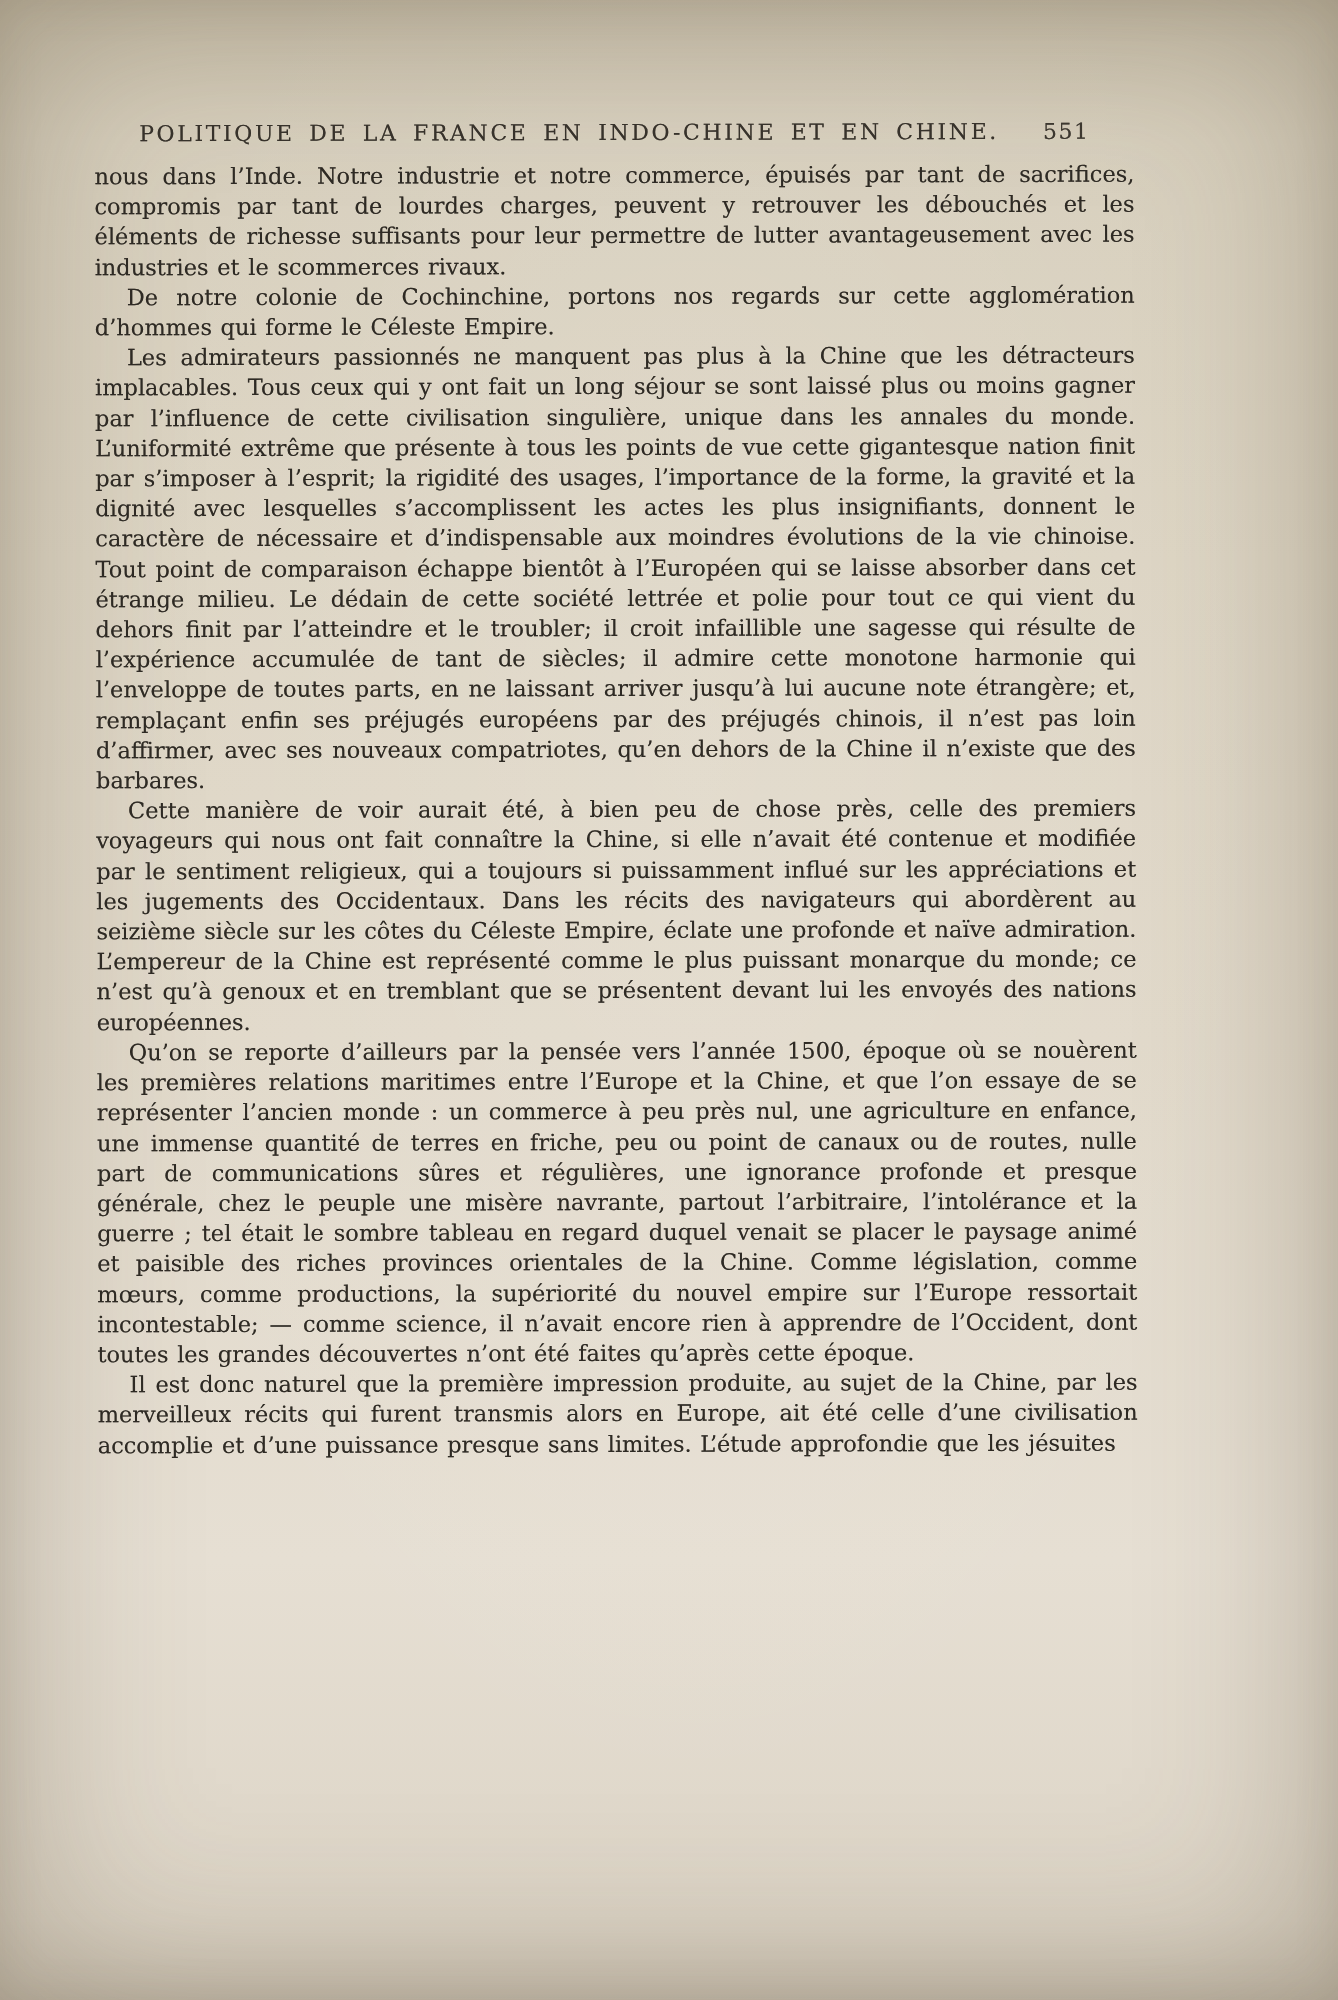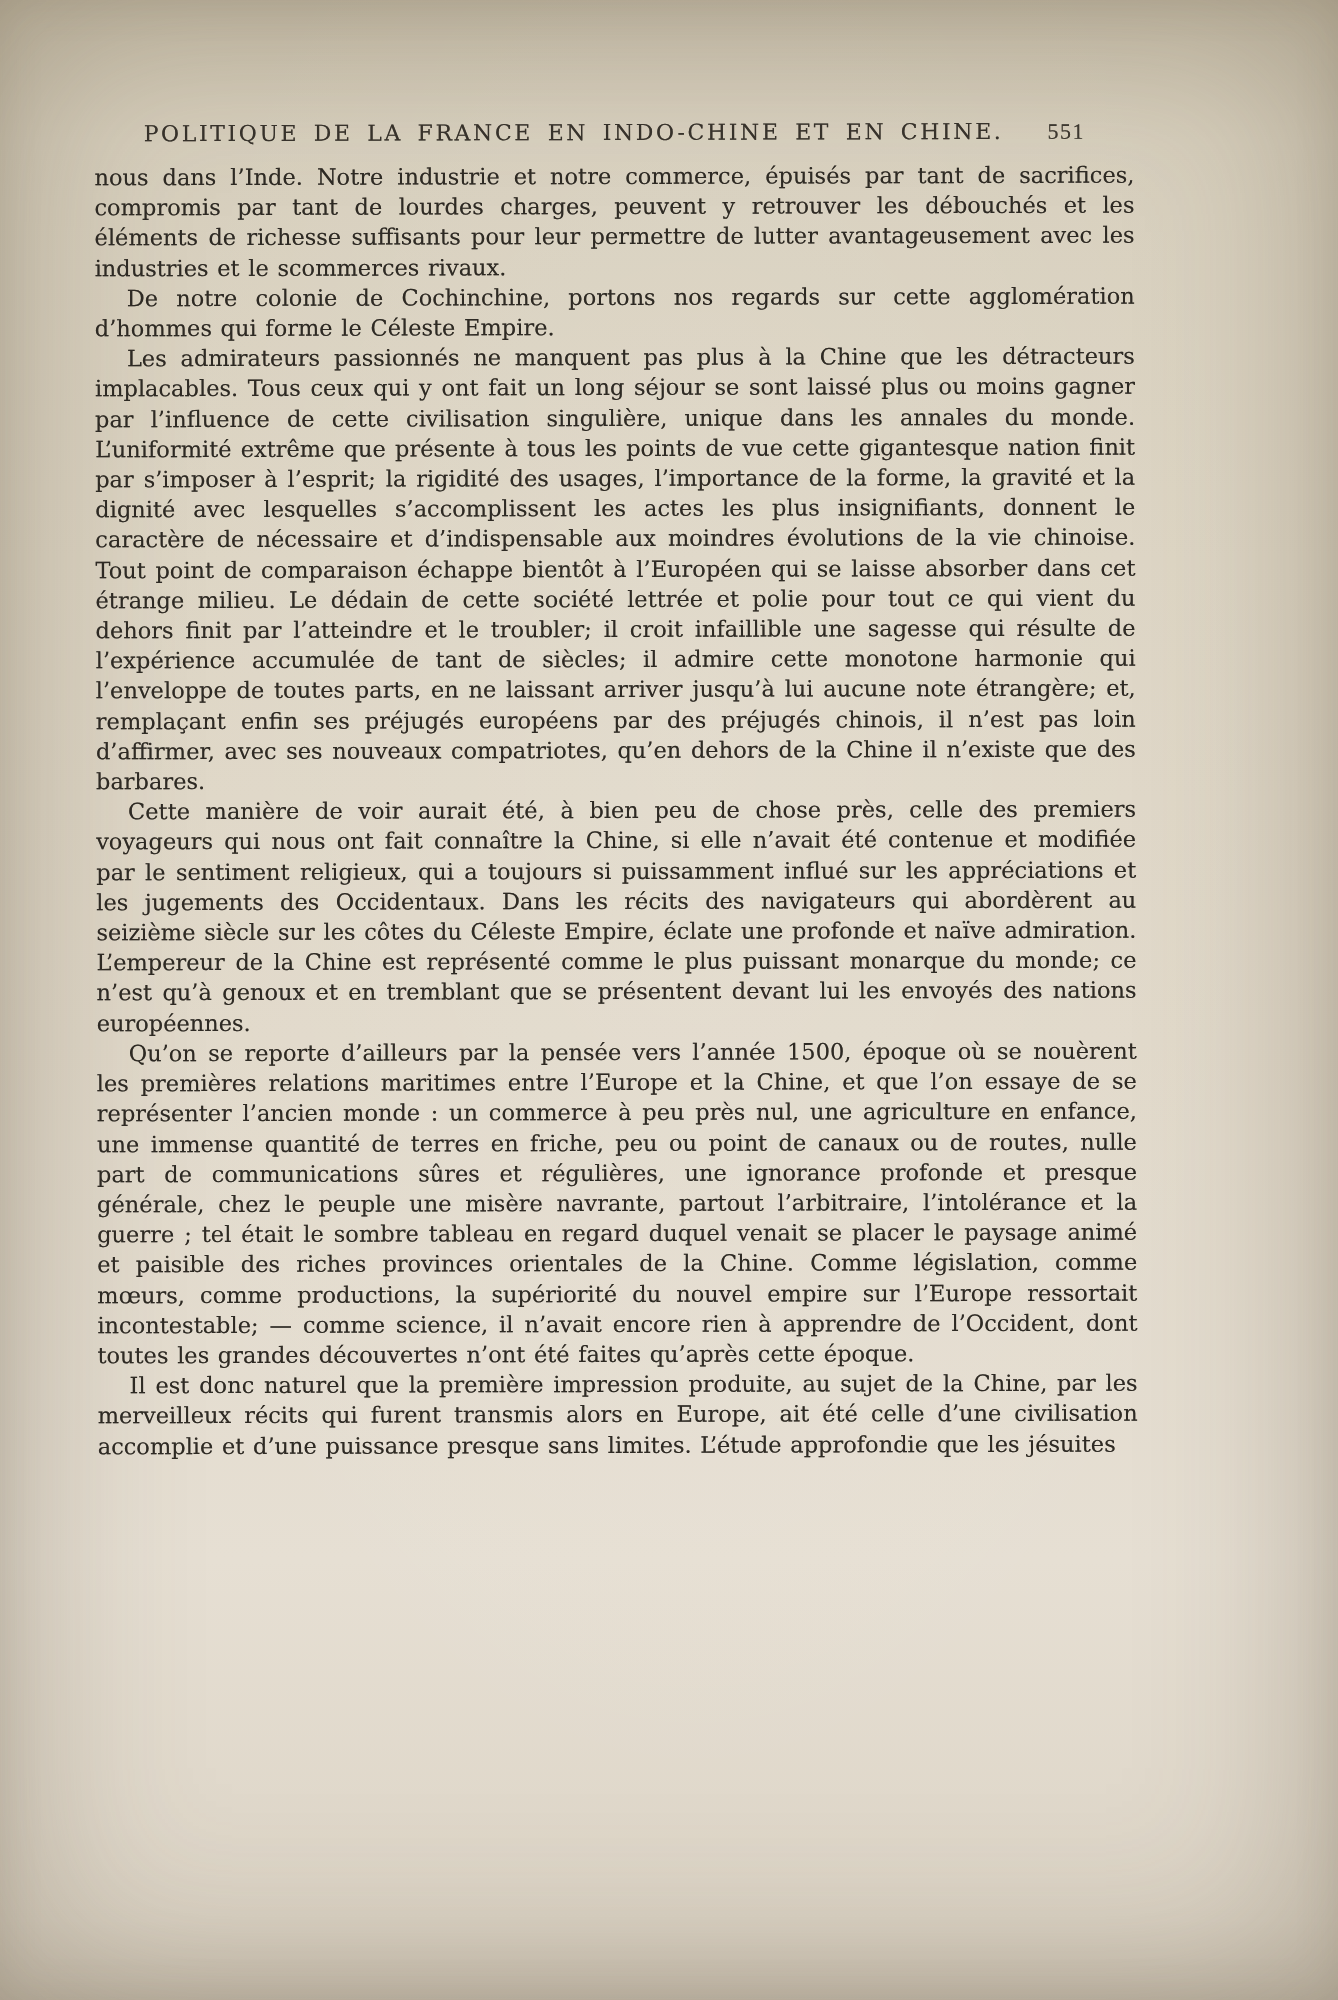--- a/index.html
+++ b/index.html
@@ -38,21 +38,20 @@
     letter-spacing: 2.6px;
     word-spacing: 5px;
     color: #37322b;
     text-shadow: 0 0 0.5px rgba(45, 40, 32, 0.55);
   }
   .page-title { }
   .page-number {
     margin-left: 44px;
     letter-spacing: 1.5px;
     color: #3d3830;
-    font-family: Liberation Serif, serif;
   }
   .body-text {
     margin-top: 15px;
     font-size: 22.5px;
     line-height: 30.2px;
     text-align: justify;
     word-spacing: 1.5px;
     color: #2e2a24;
     text-shadow: 0 0 0.4px rgba(42, 37, 30, 0.5);
   }

